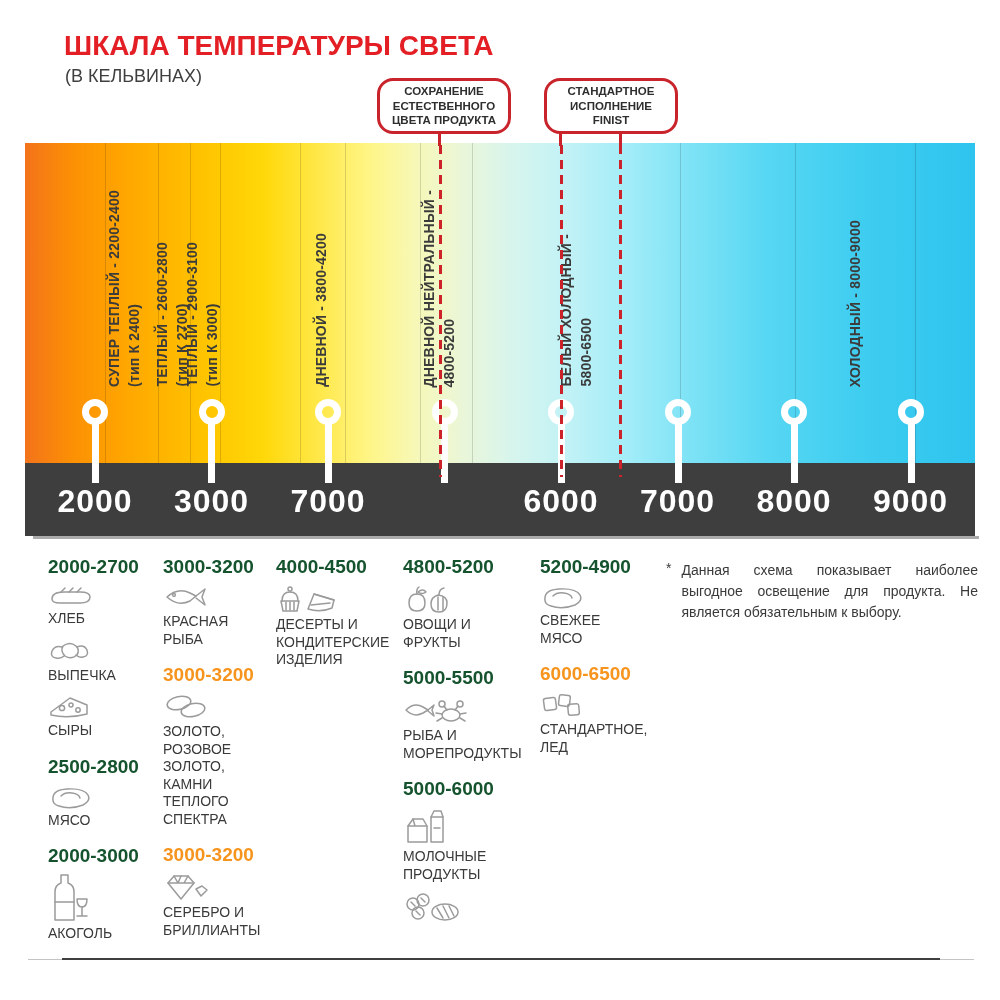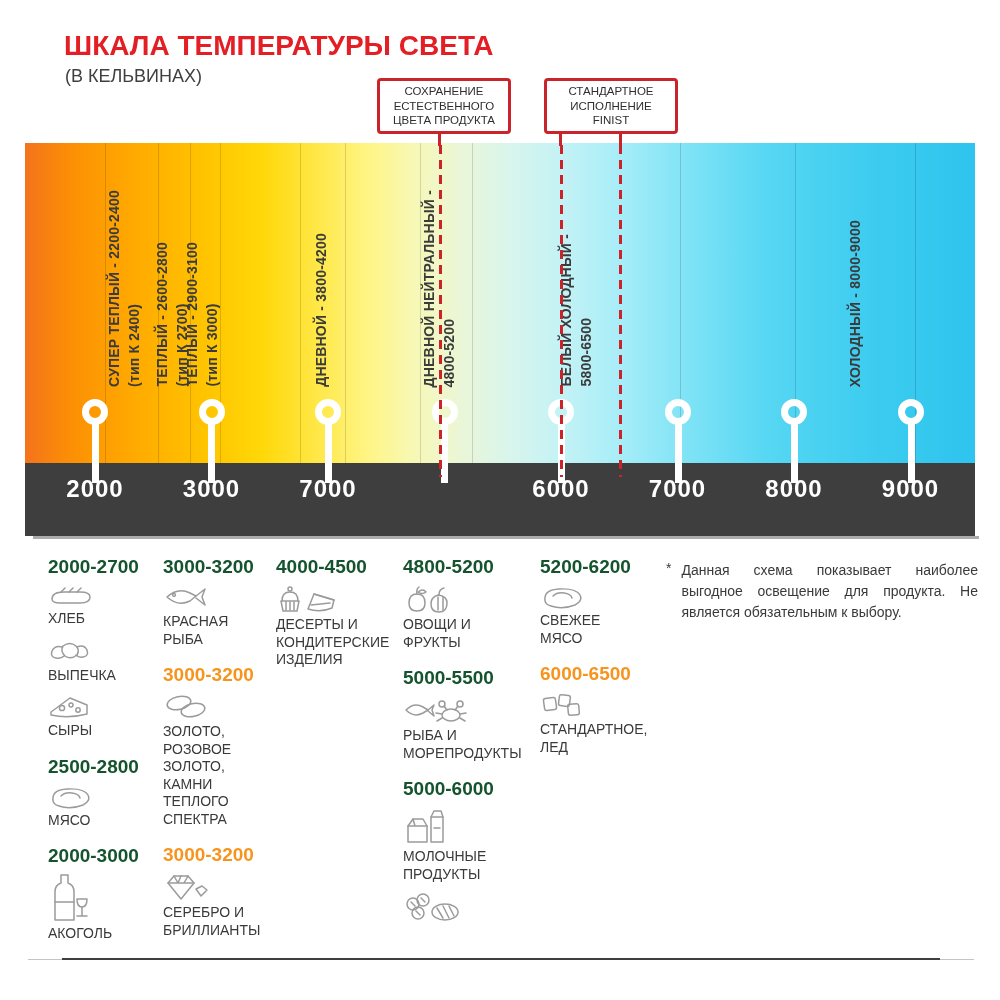--- a/index.html
+++ b/index.html
@@ -5,22 +5,22 @@
   html,body{margin:0;padding:0;background:#fff;}
   #page{position:relative;width:1000px;height:1000px;background:#fff;overflow:hidden;
         font-family:"Liberation Sans",sans-serif;color:#3a3a3a;}
 
   
   .title{position:absolute;left:64px;top:30px;font-size:28px;font-weight:bold;color:#E31E24;white-space:nowrap;}
   .subtitle{position:absolute;left:65px;top:66px;font-size:18px;color:#3f3f3f;}
 
   
   .callout{position:absolute;top:78px;width:128px;height:50px;background:#fff;border:3px solid #C9242B;
-           border-radius:4px;display:flex;align-items:center;justify-content:center;text-align:center;
-           font-size:11.5px;font-weight:normal;color:#2e2e2e;line-height:1.3;white-space:pre-line;z-index:7;}
+           border-radius:16px;display:flex;align-items:center;justify-content:center;text-align:center;
+           font-size:11.5px;font-weight:bold;color:#2e2e2e;line-height:1.3;white-space:pre-line;z-index:7;}
   #callout-1{left:377px;}
   #callout-2{left:544px;}
   .callout-stem{position:absolute;top:132px;width:3px;height:14px;background:#C9242B;z-index:6;}
 
   
   #kelvin-bar{position:absolute;left:25px;top:143px;width:950px;height:320px;
     background:linear-gradient(90deg,#F3731B 0%,#FC9004 5%,#FFA800 11%,#FFC400 19%,#FFD808 25%,
       #FFE84A 31%,#FFF584 36%,#F7F8B6 41%,#EAF6D8 46%,#D8F5EC 51%,#C2F2F6 57%,#A5EDF8 63%,
       #83E4F6 69%,#57D7F3 78%,#3FCDF0 88%,#2EC4EE 100%);}
   .band-line{position:absolute;top:0;width:1px;height:320px;background:rgba(0,0,0,0.14);}
@@ -28,21 +28,21 @@
            white-space:pre-line;font-weight:bold;font-size:14px;line-height:1.45;color:#3b3b3b;
            letter-spacing:0.2px;z-index:3;}
   .pin-head{position:absolute;width:12px;height:12px;border:7px solid #fff;border-radius:50%;
             top:256px;background:transparent;z-index:4;}
   .pin-stem{position:absolute;width:7px;top:280px;height:60px;background:#fff;z-index:4;}
   .dash-line{position:absolute;top:2px;width:3px;height:332px;z-index:6;
              background:repeating-linear-gradient(180deg,#CC2229 0 9px,transparent 9px 15px);}
 
   
   #scale-bar{position:absolute;left:25px;top:463px;width:950px;height:73px;background:#3E3E3E;z-index:2;}
-  .tick{position:absolute;top:12px;width:140px;text-align:center;font-size:24px;font-weight:bold;
+  .tick{position:absolute;top:20px;width:140px;text-align:center;font-size:32px;font-weight:bold;
         color:#fff;letter-spacing:1px;}
   #scale-shadow{position:absolute;left:33px;top:536px;width:946px;height:3px;background:#ABABAB;}
 
   
   .col{position:absolute;top:556px;}
   #col-1{left:48px;width:106px;}
   #col-2{left:163px;width:112px;}
   #col-3{left:276px;width:126px;}
   #col-4{left:403px;width:162px;}
   #col-5{left:540px;width:122px;}
@@ -282,21 +282,21 @@
           <circle cx="20" cy="8" r="6"></circle>
           <circle cx="15" cy="21" r="6"></circle>
           <path d="M8 10 L12 14 M18 6 L22 10 M13 19 L17 23"></path>
           <ellipse cx="42" cy="20" rx="13" ry="8"></ellipse>
           <path d="M34 16 L40 26 M40 14 L46 26 M46 14 L51 24"></path>
         </svg>
       </span>
   </div>
 
   <div class="col" id="col-5">
-    <div class="range">5200-6200</div>
+    <div class="range">5200-4900</div>
     <span class="cat-icon">
       <svg width="46" height="26" viewBox="0 0 46 26">
           <path d="M5 14 Q5 6 19 5 Q36 4 40 11 Q43 17 35 21 Q22 26 11 22 Q4 20 5 14 Z"></path>
           <path d="M13 12 Q17 8 24 9 Q31 10 32 14"></path>
         </svg>
       </span>
     <div class="cat-label">СВЕЖЕЕ
 МЯСО</div>
     <div class="range orange">6000-6500</div>
     <span class="cat-icon">

